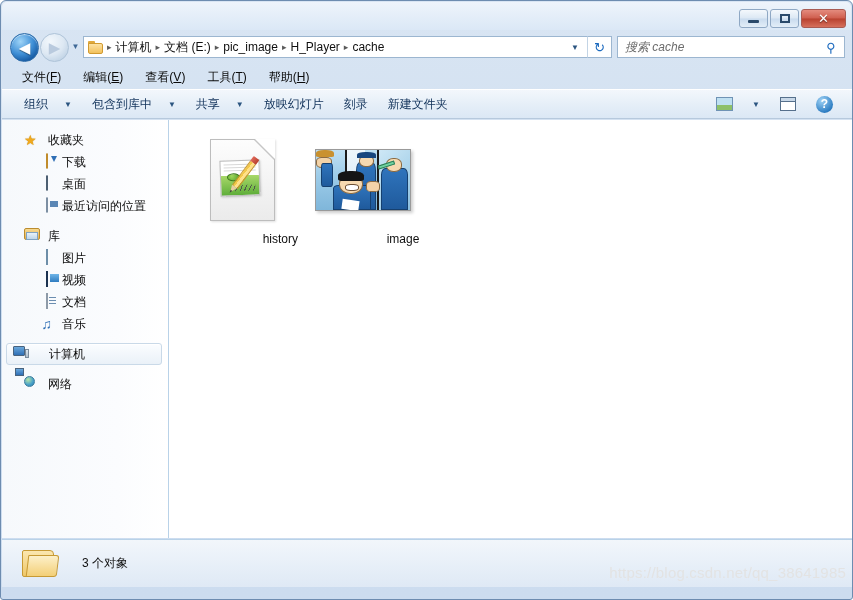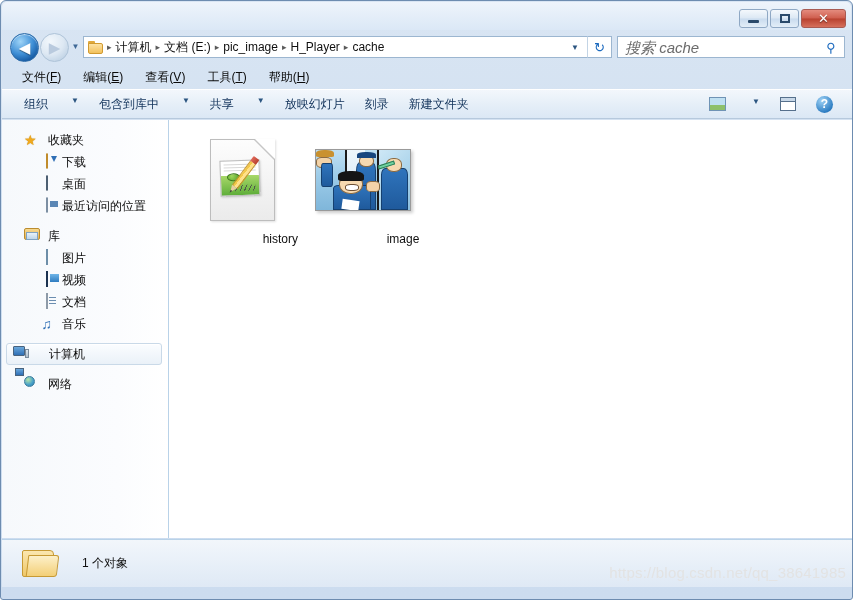--- a/index.html
+++ b/index.html
@@ -215,21 +215,21 @@
     box-sizing: border-box;
     display: flex;
     align-items: center;
   }
   #searchinput {
     flex: 1;
     border: none;
     outline: none;
     background: transparent;
     font-family: "Liberation Sans", sans-serif;
-    font-size: 15px;
+    font-size: 12px;
     font-style: italic;
     color: #6b6b6b;
     padding-left: 7px;
     min-width: 0;
   }
   #searchinput::placeholder { color: #6b6b6b; opacity: 1; }
   .mag {
     flex: none;
     margin-right: 8px;
     color: #1d6bbf;
@@ -267,21 +267,22 @@
     border-bottom: 1px solid #b6c9dd;
     display: flex;
     align-items: center;
     box-sizing: border-box;
   }
   .tbitem {
     padding: 4px 10px;
     color: #11325a;
     font-size: 12px;
     display: flex;
-    gap: 23px;
+    align-items: center;
+    gap: 16px;
     white-space: nowrap;
   }
   .tbitem:first-child { margin-left: 12px; }
   .tbcaret { font-size: 8px; color: #2b5580; }
   .tbspacer { flex: 1; }
   .tbicon-view {
     width: 17px; height: 14px;
     border: 1px solid #6f93b5;
     background: linear-gradient(to bottom, #bfe0f2 55%, #8dc06a 55%);
     box-sizing: border-box;
@@ -1059,18 +1060,18 @@
 
     </div>
 
   </div>
 
   <div id="statusbar">
     <div class="statusfolder">
       <div class="back"></div>
       <div class="front"></div>
     </div>
-    <div id="statustext">1 个对象</div>
+    <div id="statustext">3 个对象</div>
   </div>
 
   <div id="watermark">https://blog.csdn.net/qq_38641985</div>
 
 </div>
 
 </body></html>

